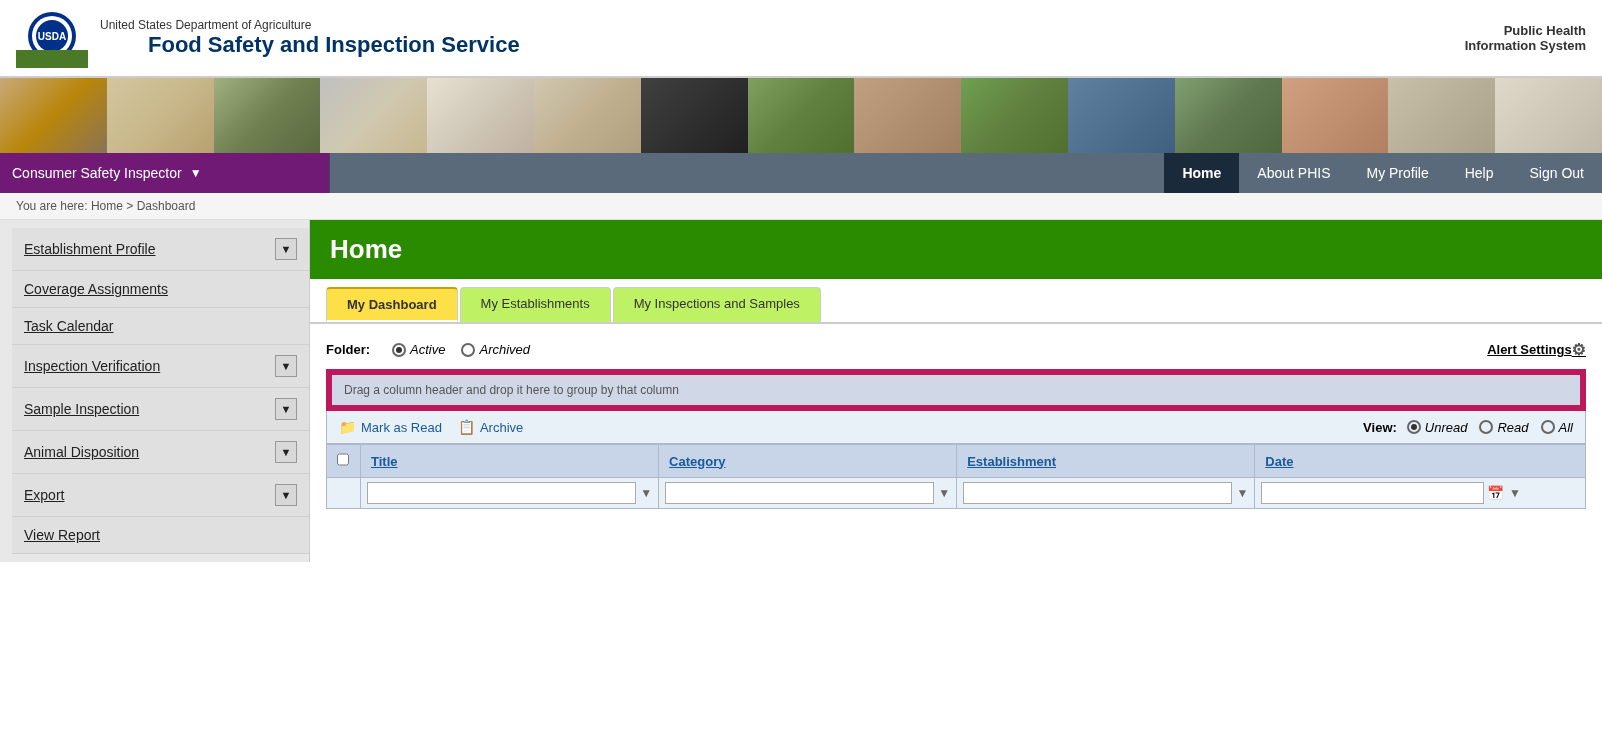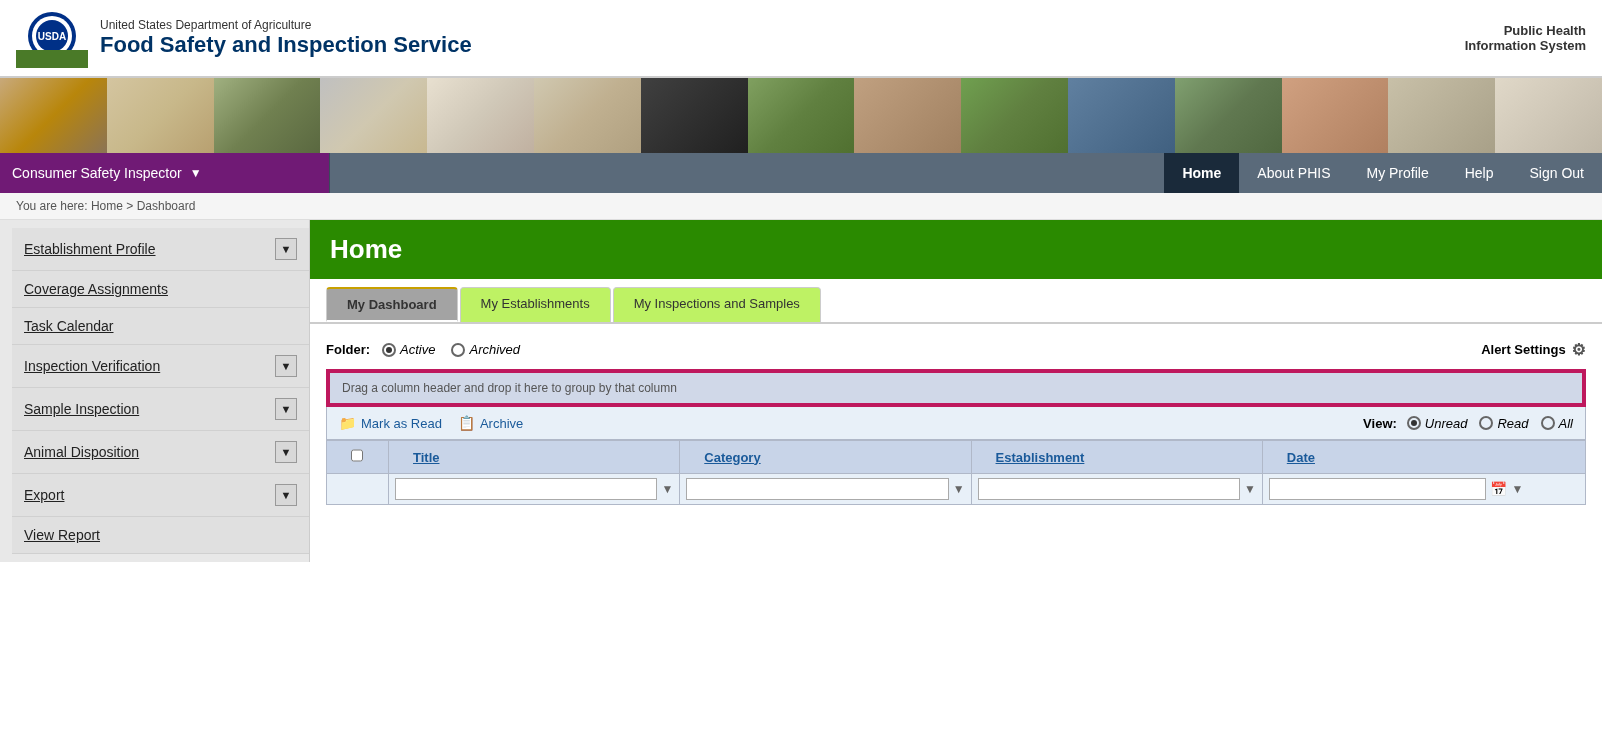--- a/index.html
+++ b/index.html
@@ -5,21 +5,21 @@
     * { margin: 0; padding: 0; box-sizing: border-box; }
     body { font-family: Arial, sans-serif; font-size: 13px; background: #fff; width: 1602px; overflow-x: hidden; }
 
     
     .header { display: flex; align-items: center; justify-content: space-between; background: #fff; padding: 8px 16px; border-bottom: 2px solid #ccc; }
     .header-logo { display: flex; align-items: center; gap: 12px; }
     .usda-emblem { width: 72px; height: 60px; position: relative; }
     .usda-emblem svg { width: 72px; height: 60px; }
     .header-text { display: flex; flex-direction: column; }
     .header-dept { font-size: 12px; color: #333; }
-    .header-agency { font-size: 22px; font-weight: bold; color: #003366; }
+    .header-agency { font-size: 22px; font-weight: bold; color: #003366; margin-left: 48px; }
     .header-right { text-align: right; font-size: 13px; color: #333; font-weight: bold; }
 
     
     .photo-strip { height: 75px; background: linear-gradient(90deg, #8B4513, #DAA520, #556B2F, #2F4F4F, #8B4513, #DAA520, #556B2F, #2F4F4F, #8B4513, #DAA520, #556B2F, #2F4F4F, #8B4513, #DAA520, #556B2F); display: flex; overflow: hidden; }
     .photo-cell { flex: 1; height: 75px; display: flex; align-items: center; justify-content: center; font-size: 8px; overflow: hidden; }
     .photo-cell-1 { background: linear-gradient(135deg, #c8a97a 0%, #b8860b 50%, #8B7355 100%); }
     .photo-cell-2 { background: linear-gradient(135deg, #d4c5a0 0%, #c8b88a 50%, #b8a070 100%); }
     .photo-cell-3 { background: linear-gradient(135deg, #a0b080 0%, #708050 50%, #5a6840 100%); }
     .photo-cell-4 { background: linear-gradient(135deg, #c0c0c0 0%, #d0c8b0 50%, #c8b890 100%); }
     .photo-cell-5 { background: linear-gradient(135deg, #e8e0d0 0%, #d0c8b8 50%, #c0b0a0 100%); }
@@ -57,50 +57,50 @@
     
     .main-content { flex: 1; padding: 0; }
 
     
     .home-header { background: #2a8a00; padding: 14px 20px; }
     .home-title { color: #fff; font-size: 26px; font-weight: bold; }
 
     
     .tabs-container { display: flex; border-bottom: 2px solid #ccc; background: #fff; padding: 8px 16px 0; gap: 2px; }
     .tab { padding: 8px 20px; cursor: pointer; border: 1px solid #ccc; border-bottom: none; font-size: 13px; background: #bef264; color: #333; border-radius: 4px 4px 0 0; }
-    .tab.active { background: #a3a3a3; border-bottom: 2px solid #fff; font-weight: bold; border-top: 2px solid #c8a000; text-align: right; }
+    .tab.active { background: #fde047; border-bottom: 2px solid #fff; font-weight: bold; border-top: 2px solid #c8a000; text-align: right; }
 
     
     .alerts-section { padding: 16px; }
     .alerts-title { font-size: 15px; font-weight: bold; margin-bottom: 10px; }
     .folder-row { display: flex; align-items: center; justify-content: space-between; margin-bottom: 10px; font-size: 13px; }
-    .folder-left { display: flex; align-items: center; gap: 12px; }
+    .folder-left { display: flex; align-items: center; gap: 22px; }
     .folder-label { font-weight: bold; }
     .radio-group { display: flex; align-items: center; gap: 16px; }
     .radio-option { display: flex; align-items: center; gap: 4px; cursor: pointer; font-style: italic; }
     .radio-circle { width: 14px; height: 14px; border-radius: 50%; border: 2px solid #666; display: flex; align-items: center; justify-content: center; }
     .radio-circle.selected::after { content: ''; width: 6px; height: 6px; border-radius: 50%; background: #333; display: block; }
-    .alert-settings { display: flex; align-items: center; gap: 6px; font-weight: bold; font-size: 13px; cursor: pointer; }
+    .alert-settings { display: flex; align-items: center; font-weight: bold; font-size: 13px; cursor: pointer; text-decoration: underline; }
     .gear-icon { font-size: 16px; color: #555; }
 
     
-    .drag-header { background: #d0d8e8; padding: 8px 12px; font-size: 12px; color: #555; border: 4px solid #be185d; margin-bottom: 0; }
+    .drag-header { background: #d0d8e8; padding: 8px 12px; font-size: 12px; color: #555; border: 6px solid #be185d; margin-bottom: 0; }
 
     
     .table-toolbar { display: flex; align-items: center; justify-content: space-between; padding: 8px 12px; background: #e8f0f8; border: 1px solid #b0b8c8; border-top: 0; }
     .toolbar-left { display: flex; align-items: center; gap: 16px; }
     .toolbar-btn { display: flex; align-items: center; gap: 4px; color: #1a5a9a; cursor: pointer; font-size: 13px; text-decoration: none; }
     .toolbar-icon { width: 18px; height: 16px; display: flex; align-items: center; justify-content: center; font-size: 14px; }
     .toolbar-right { display: flex; align-items: center; gap: 10px; font-size: 13px; }
     .view-label { font-weight: bold; }
     .view-options { display: flex; align-items: center; gap: 12px; }
 
     
     .data-table { width: 100%; border-collapse: collapse; border: 1px solid #b0b8c8; border-top: 0; }
-    .data-table th { background: #c8d4e8; padding: 8px 24px; text-align: left; border: 1px solid #b0b8c8; font-size: 13px; color: #1a5a9a; text-decoration: underline; cursor: pointer; }
+    .data-table th { background: #c8d4e8; padding: 8px 10px; text-align: left; border: 1px solid #b0b8c8; font-size: 13px; color: #1a5a9a; text-decoration: underline; cursor: pointer; }
     .data-table th input { width: 90%; padding: 2px 4px; border: 1px solid #aaa; font-size: 12px; }
     .filter-row td { background: #e8f0f8; padding: 4px 6px; border: 1px solid #b0b8c8; }
     .filter-cell { display: flex; align-items: center; gap: 4px; }
     .filter-input { padding: 3px 5px; border: 1px solid #aaa; font-size: 12px; width: 100%; }
     .filter-icon { font-size: 12px; color: #666; cursor: pointer; }
     .check-col { width: 30px; }
     .check-header { text-align: center; }
 
     .folder-icon { font-size: 14px; color: #d4a000; }
     .archive-icon { font-size: 14px; color: #d4a000; }

